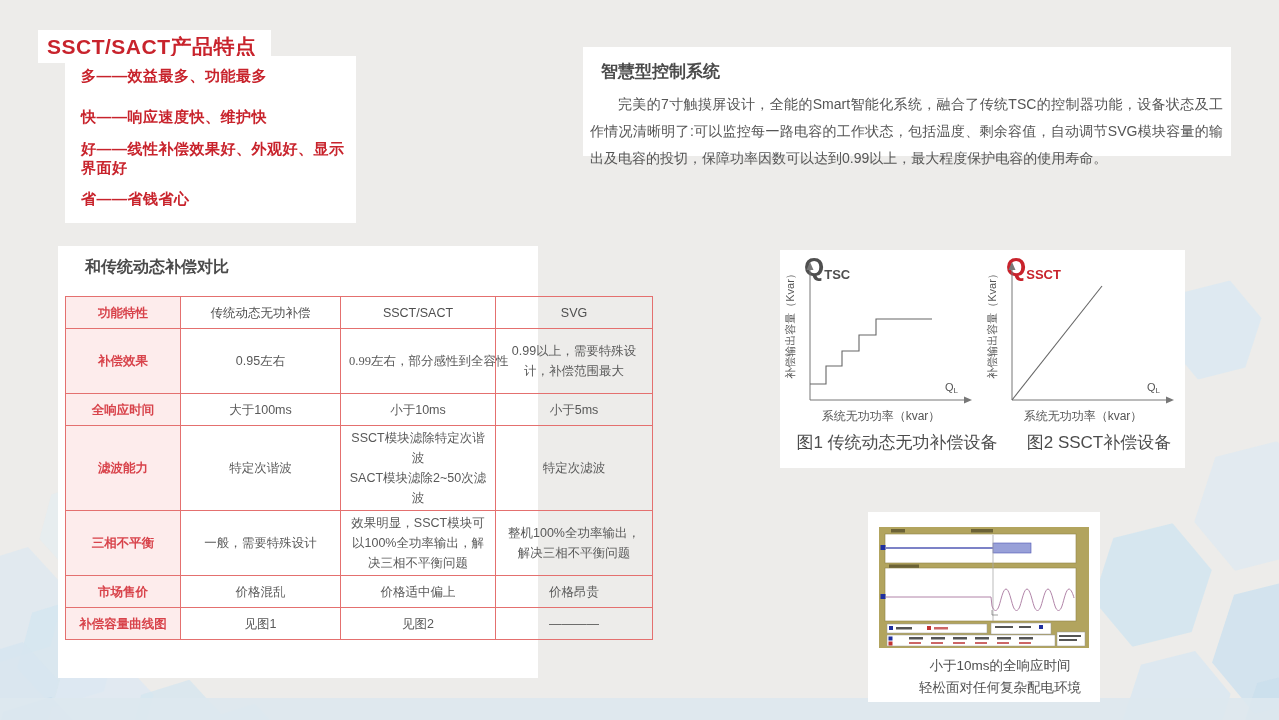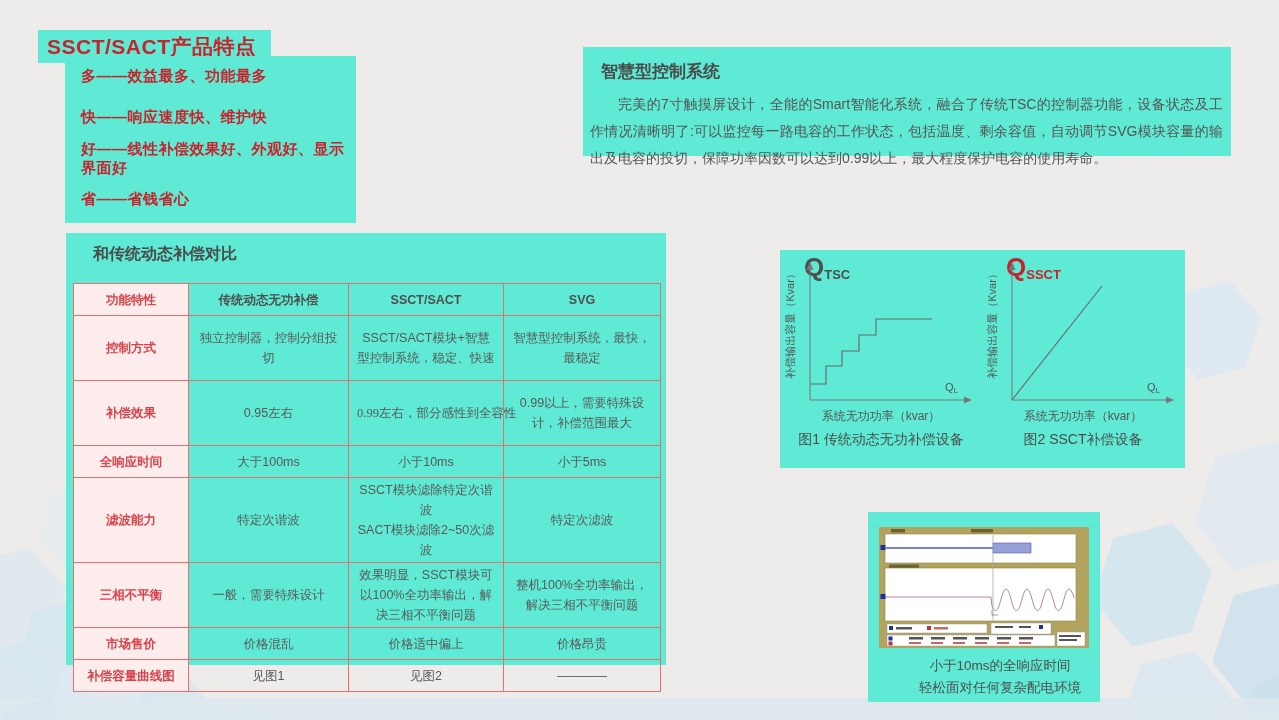--- a/index.html
+++ b/index.html
@@ -2,65 +2,65 @@
 <html><head>
 <meta charset="utf-8">
 <style>
   html,body{margin:0;padding:0;}
   body{
     width:1279px;height:720px;position:relative;overflow:hidden;
     background:#edecea;
     font-family:"Liberation Sans","DejaVu Sans",sans-serif;
     color:#555;
   }
-  .panel{position:absolute;background:#5eead4;}
+  .panel{position:absolute;background:#ffffff;}
   
   .hex{position:absolute;clip-path:polygon(50% 0,95% 25%,95% 75%,50% 100%,5% 75%,5% 25%);}
   .band{position:absolute;left:0;top:698px;width:1279px;height:22px;background:#dde8ee;opacity:.9;}
 
   
   .title-box{left:38px;top:30px;width:233px;height:33px;}
   .title-box h1{margin:0;padding-left:9px;font-size:21px;line-height:33px;color:#c8232c;font-weight:bold;letter-spacing:.5px;}
   .features{left:65px;top:56px;width:291px;height:167px;}
   .feature-line{height:41px;display:flex;align-items:center;padding-left:16px;
     color:#c8232c;font-weight:bold;font-size:15px;letter-spacing:.5px;}
 
   
   .smart{left:583px;top:47px;width:648px;height:109px;}
   .smart h2{margin:13px 0 0 18px;font-size:17px;color:#4a4a4a;}
   .smart p{margin:8px 8px 0 7px;font-size:14px;line-height:27px;color:#555;text-indent:2em;text-align:justify;}
 
   
-  .table-panel{left:58px;top:233px;width:600px;height:432px;margin-left:8px;}
+  .table-panel{left:58px;top:246px;width:480px;height:432px;}
   .table-title{margin:11px 0 0 27px;font-size:16px;color:#4b4b4b;font-weight:bold;}
   table.cmp{position:absolute;left:7px;top:50px;width:587px;border-collapse:collapse;table-layout:fixed;}
   table.cmp td,table.cmp th{border:1px solid #e4706f;font-size:12.5px;color:#595959;
     text-align:center;vertical-align:middle;padding:2px 8px;font-weight:normal;line-height:20px;}
-  table.cmp th{font-weight:bold;color:#4f4f4f;}
+  table.cmp th{font-weight:normal;color:#4f4f4f;}
   table.cmp .feat{background:#fdecec;color:#d8434b;font-weight:bold;}
   tr.h27 td,tr.h27 th{height:27px;}
   tr.h58 td{height:58px;}
   tr.h60 td{height:60px;}
   td.ml{text-align:left;line-height:22px;}
   td.nw{white-space:nowrap;padding:2px 4px;font-family:Liberation Serif, serif;}
   td.pl{white-space:pre-line;line-height:24px;}
 
   
   .charts{left:780px;top:250px;width:405px;height:218px;display:flex;align-items:flex-end;}
   .fig{position:relative;width:202px;height:100%;}
   .fig-title{position:absolute;left:24px;top:2px;font-weight:bold;}
   .fig-title .q{font-size:26px;}
   .fig-title .sub{font-size:13px;vertical-align:-3px;}
   .fig-title.dark{color:#4f4f4f;}
   .fig-title.red{color:#c8232c;}
   .fig svg.plot{position:absolute;left:18px;top:8px;}
   .ylabel{position:absolute;left:-55px;top:66px;width:130px;text-align:center;
     font-size:11px;color:#555;transform:rotate(-90deg);}
   .xlabel{position:absolute;left:0;top:158px;width:100%;text-align:center;font-size:12px;color:#555;}
-  .fig-caption{position:absolute;left:0;top:181px;width:100%;text-align:center;font-size:14px;color:#4c4c4c;}
+  .fig-caption{position:absolute;left:0;top:181px;width:100%;text-align:center;font-size:17px;color:#4c4c4c;padding-left:16px;}
 
   
   .scope-card{left:868px;top:512px;width:232px;height:190px;}
   .scope-card svg{position:absolute;left:11px;top:15px;}
   .scope-caption{position:absolute;left:16px;top:143px;width:100%;text-align:center;
     font-size:13.5px;line-height:22px;color:#4f4f4f;}
 </style>
 </head>
 <body>
 
@@ -104,26 +104,20 @@
         <col style="width:160px">
         <col style="width:155px">
         <col style="width:157px">
       </colgroup>
     <tbody>
         <tr class="h27">
       <th class="feat">功能特性</th>
       <th>传统动态无功补偿</th>
       <th>SSCT/SACT</th>
       <th>SVG</th>
-    </tr>
-    <tr class="h60">
-      <td class="feat">控制方式</td>
-      <td>独立控制器，控制分组投切</td>
-      <td class="ml">SSCT/SACT模块+智慧型控制系统，稳定、快速</td>
-      <td>智慧型控制系统，最快，最稳定</td>
     </tr>
     <tr class="h60">
       <td class="feat">补偿效果</td>
       <td>0.95左右</td>
       <td class="nw">0.99左右，部分感性到全容性</td>
       <td class="ml">0.99以上，需要特殊设计，补偿范围最大</td>
     </tr>
     <tr class="h27">
       <td class="feat">全响应时间</td>
       <td>大于100ms</td>

